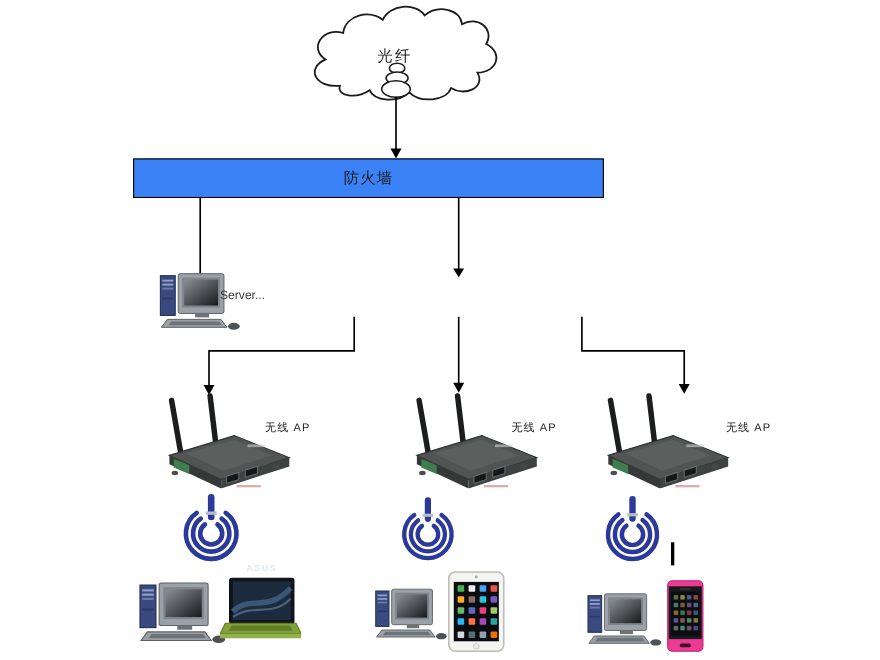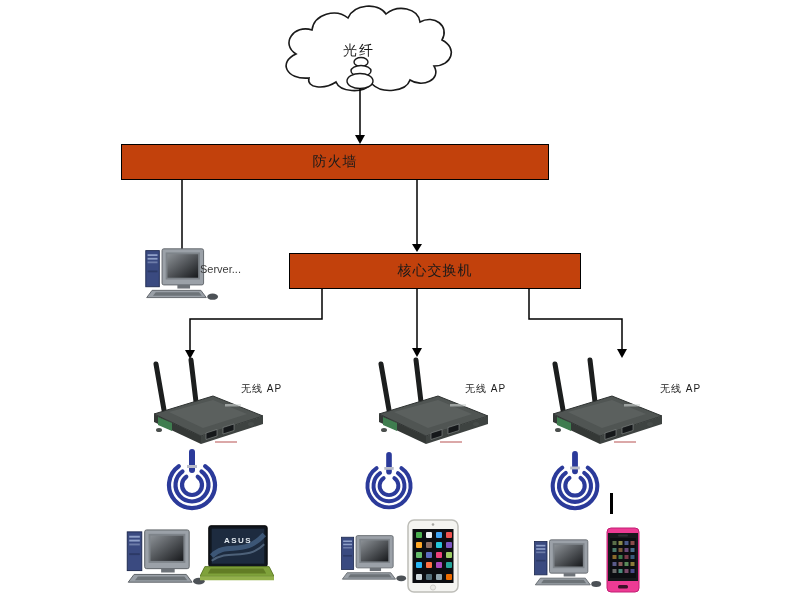--- a/index.html
+++ b/index.html
@@ -2,21 +2,21 @@
 <html><head>
 <meta charset="utf-8">
 <style>
   html,body{margin:0;padding:0;background:#ffffff;}
   #canvas{
     position:relative;width:800px;height:600px;background:#ffffff;
     font-family:"Liberation Sans","DejaVu Sans",sans-serif;overflow:hidden;margin-left:14px;
   }
   .abs{position:absolute;}
   .node-box{
-    position:absolute;background:#c2410c;border:1px solid #000000;
+    position:absolute;background:#3b82f6;border:1px solid #000000;
     display:flex;align-items:center;justify-content:center;
     font-size:14px;color:#1a1a1a;letter-spacing:1px;
   }
   .label{position:absolute;color:#1a1a1a;white-space:nowrap;}
   .cloud-label{font-size:14px;letter-spacing:2px;}
   .server-label{font-size:11px;color:#3a3a3a;}
   .ap-label{font-size:10px;letter-spacing:1px;}
   .asus-label{
     position:absolute;font-size:8px;font-weight:bold;color:#dfe7ee;
     letter-spacing:1.5px;text-align:center;
@@ -180,23 +180,20 @@
       <polygon points="603,349 613,349 608,358"></polygon>
     </g>
   </svg>
 
   <div class="label cloud-label" style="left:329px;top:42px">光纤</div>
 
   <div class="node-box" style="left:107px;top:144px;width:426px;height:34px">
     <span>防火墙</span>
   </div>
 
-  <div class="node-box" style="left:275px;top:253px;width:290px;height:34px">
-    <span>核心交换机</span>
-  </div>
 
   <svg class="abs" style="left:127px;top:247px" width="80" height="56">
       <use href="#sym-desktop"></use>
     </svg>
   <div class="label server-label" style="left:186px;top:263px">Server...</div>
 
   <svg class="abs" style="left:133px;top:356px" width="122" height="88">
       <use href="#sym-ap"></use>
     </svg>
   <div class="label ap-label" style="left:227px;top:382px">无线 AP</div>
@@ -222,21 +219,21 @@
     </svg>
 
   <div class="cursor-bar" style="left:596px;top:493px;width:3px;height:21px"></div>
 
   <svg class="abs" style="left:108px;top:528px" width="86" height="60">
       <use href="#sym-desktop"></use>
     </svg>
   <svg class="abs" style="left:186px;top:524px" width="74" height="58">
       <use href="#sym-laptop"></use>
     </svg>
-  <div class="asus-label" style="left:204px;top:536px;width:40px">ASUS</div>
+  <div class="asus-label" style="left:204px;top:512px;width:40px">ASUS</div>
 
   <svg class="abs" style="left:324px;top:534px" width="70" height="50">
       <use href="#sym-desktop"></use>
     </svg>
   <svg class="abs" style="left:393px;top:519px" width="52" height="74">
       <use href="#sym-tablet"></use>
     </svg>
 
   <svg class="abs" style="left:518px;top:538px" width="70" height="52">
       <use href="#sym-desktop"></use>

